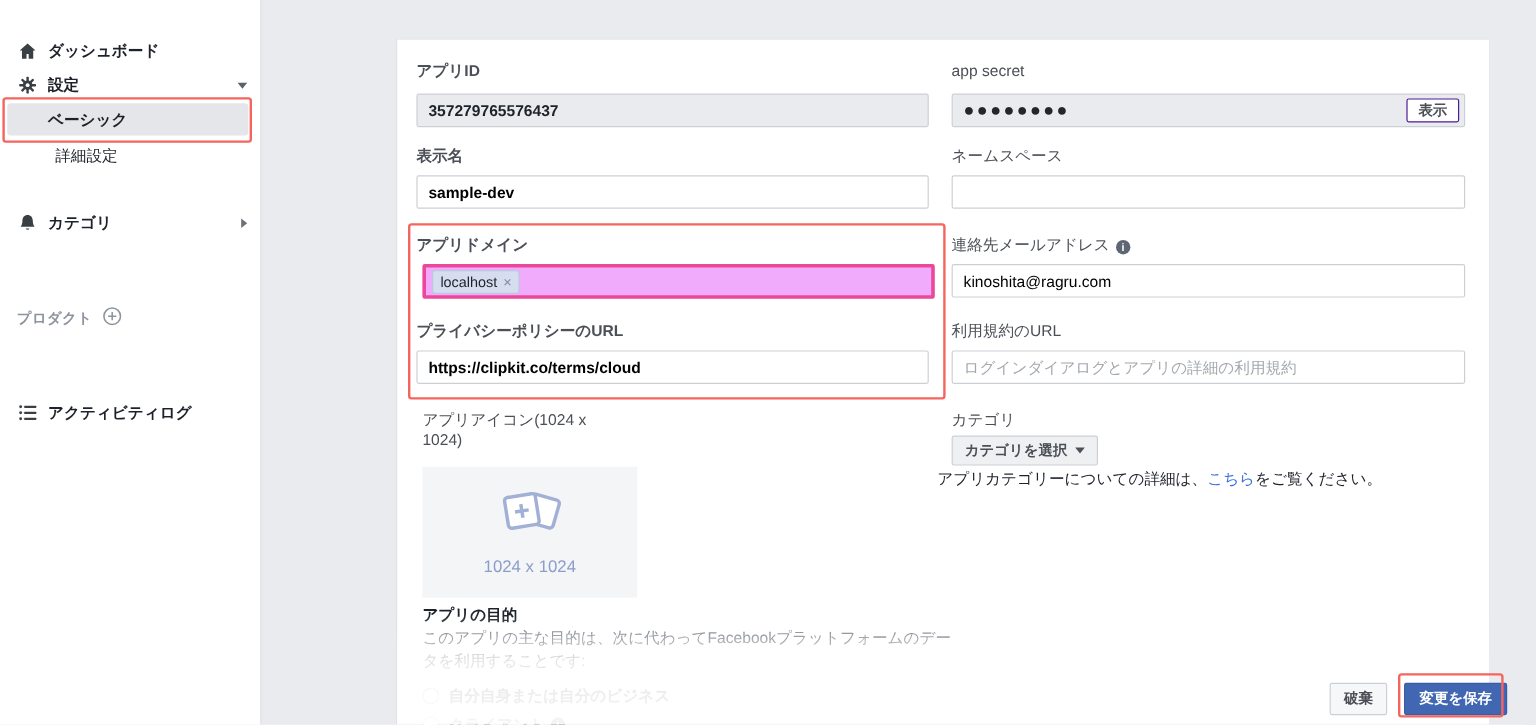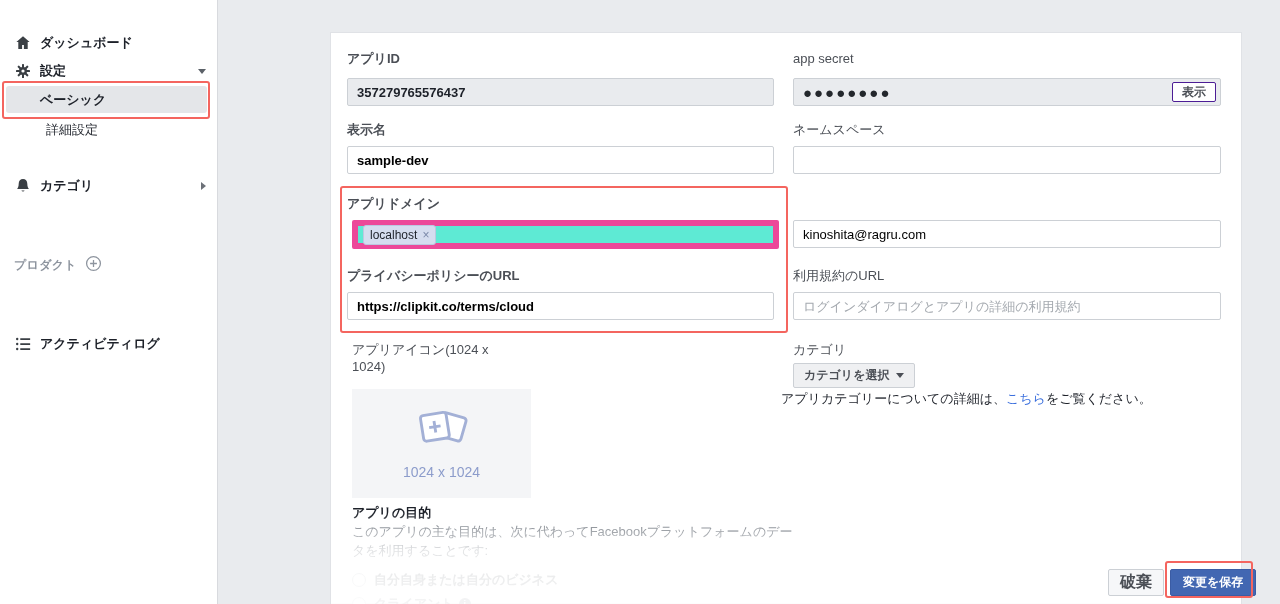--- a/index.html
+++ b/index.html
@@ -24,37 +24,37 @@
   .card { position:absolute; left:330px; top:32px; width:912px; height:572px; background:#fff; border:1px solid #e0e2e6; }
   .fld-label { position:absolute; font-size:13px; color:#4b4f56; line-height:17px; }
   .inp { position:absolute; height:28px; border:1px solid #ccd0d5; border-radius:2px; background:#fff; font-size:13px; color:#000000; padding:0 9px; font-family:inherit; outline:none; }
   .inp::placeholder { color:#a4a9af; }
   .inp.disabled { background:#e9ebee; color:#1d2129; }
   .col-l { left:16px; width:427px;font-weight:bold; }
   .col-r { left:462px; width:428px; }
   .secret-field { position:absolute; left:462px; width:428px; height:28px; background:#e9ebee; border:1px solid #ccd0d5; border-radius:2px; display:flex; align-items:center; padding:0 9px; }
   .secret-dots { font-size:15px; letter-spacing:2px; color:#23272c; line-height:1; }
   .btn-show { position:absolute; right:4px; top:3px; height:20px; padding:0 9px; background:#fff; border:1px solid #4c1d95; border-radius:2px; font-size:12px; font-weight:bold; color:#4b4f56; font-family:inherit; cursor:pointer; }
-  .token-field { position:absolute; left:21px; width:427px; height:29px; border:6px solid #ec4899; border-radius:2px; background:#5eead4; display:flex; align-items:center; padding:0 5px; }
+  .token-field { position:absolute; left:21px; width:427px; height:29px; border:3px solid #ec4899; border-radius:2px; background:#f0abfc; display:flex; align-items:center; padding:0 5px; }
   .token { background:#d5ddef; border:1px solid #bcc8e0; border-radius:3px; font-size:12px; color:#1d2129; padding:2px 6px; display:inline-flex; align-items:center; }
   .token .x { color:#7b89a9; margin-left:5px; font-size:12px; cursor:pointer; line-height:1; }
   .info-dot { display:inline-block; width:12px; height:12px; border-radius:50%; background:#5f6673; color:#fff; font-size:9px; font-weight:bold; text-align:center; line-height:12px; margin-left:5px; vertical-align:-1px; font-style:normal; }
   .icon-box { position:absolute; left:21px; top:356px; width:179px; height:109px; background:#f4f5f7; display:flex; flex-direction:column; align-items:center; justify-content:center; cursor:pointer; }
   .icon-box .dim { font-size:14px; color:#8c9ccb; margin-top:4px; }
   .btn-cat { position:absolute; left:462px; top:330px; height:25px; padding:0 10px; background:#eff0f2; border:1px solid #ccd0d5; border-radius:2px; font-size:12px; font-weight:bold; color:#4b4f56; font-family:inherit; display:flex; align-items:center; cursor:pointer; }
   .btn-cat .cd { width:0; height:0; border-left:4px solid transparent; border-right:4px solid transparent; border-top:5px solid #4b4f56; margin-left:7px; }
   .cat-help { position:absolute; left:450px; top:357px; font-size:13px; color:#1d2129; }
   .lnk { color:#3b6fdd; cursor:pointer; text-decoration:none; }
   .purpose-h { position:absolute; left:21px; top:471px; font-size:13px; font-weight:bold; color:#1d2129; }
   .purpose-p { position:absolute; left:21px; top:489px; width:450px; font-size:13px; color:#606770; line-height:19px; }
   .radio-row { position:absolute; left:21px; display:flex; align-items:center; font-size:13px; font-weight:bold; color:#6a7076; }
   .radio { width:14px; height:14px; border:1px solid #c3c7cc; border-radius:50%; background:#fff; margin-right:8px; flex:0 0 14px; }
   
   .fade { position:absolute; left:331px; top:512px; width:910px; height:92px; background:linear-gradient(to bottom, rgba(255,255,255,0) 0%, rgba(255,255,255,.82) 42%, rgba(255,255,255,.93) 100%); z-index:5; pointer-events:none; }
-  .btn-discard { position:absolute; left:1108px; top:569px; height:27px; padding:0 11px; background:#f6f7f9; border:1px solid #ccd0d5; border-radius:2px; font-size:16px; font-weight:bold; color:#4b4f56; font-family:inherit; z-index:6; cursor:pointer; }
+  .btn-discard { position:absolute; left:1108px; top:569px; height:27px; padding:0 11px; background:#f6f7f9; border:1px solid #ccd0d5; border-radius:2px; font-size:12px; font-weight:bold; color:#4b4f56; font-family:inherit; z-index:6; cursor:pointer; }
   .btn-save { position:absolute; left:1170px; top:569px; height:27px; padding:0 12px; background:#4267b2; border:1px solid #3b5ca4; border-radius:2px; font-size:12px; font-weight:bold; color:#fff; font-family:inherit; z-index:6; cursor:pointer; }
   
   .ann { position:absolute; border:2px solid #f4655f; border-radius:3px; z-index:7; pointer-events:none; }
   .ann1 { left:2px; top:81px; width:208px; height:38px; }
   .ann2 { left:340px; top:186px; width:448px; height:147px; }
   .ann3 { left:1165px; top:561px; width:88px; height:37px; }
 </style>
 </head>
 <body>
 
@@ -157,20 +157,23 @@
   <input class="inp col-r" style="top: 113px;" value="">
 
   <div class="fld-label col-l" style="top:162px">アプリドメイン</div>
   <div class="token-field" style="top:187px">
     <span class="token">
       <span>localhost</span>
       <span class="x">×</span>
     </span>
   </div>
 
+  <div class="fld-label col-r" style="top:162px">
+    <span>連絡先メールアドレス</span><span class="info-dot">i</span>
+  </div>
   <input class="inp col-r" style="top: 187px;" value="kinoshita@ragru.com">
 
   <div class="fld-label col-l" style="top:234px">プライバシーポリシーのURL</div>
   <input class="inp col-l" style="top: 259px;" value="https://clipkit.co/terms/cloud">
 
   <div class="fld-label col-r" style="top:234px">利用規約のURL</div>
   <input class="inp col-r" style="top: 259px;" placeholder="ログインダイアログとアプリの詳細の利用規約">
 
   <div class="fld-label" style="top:308px; left:21px; width:160px;">アプリアイコン(1024 x 1024)</div>
   <div class="icon-box">

